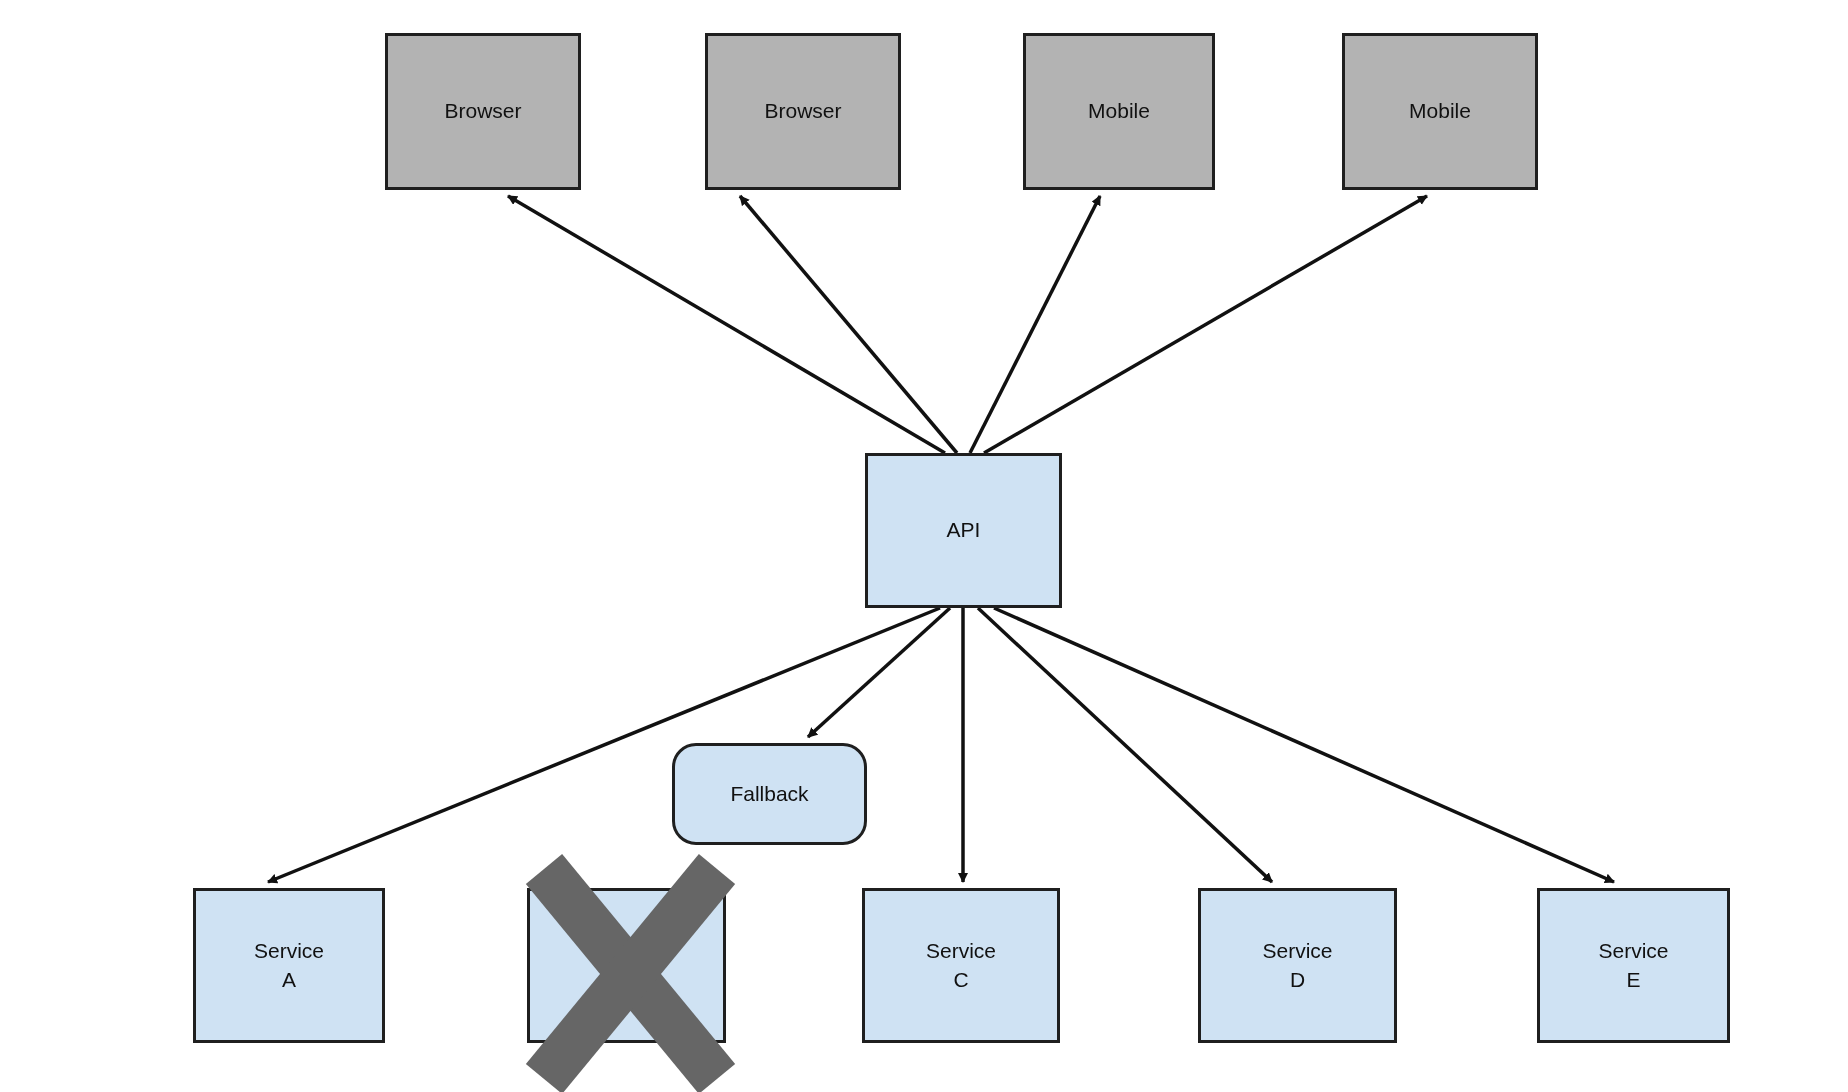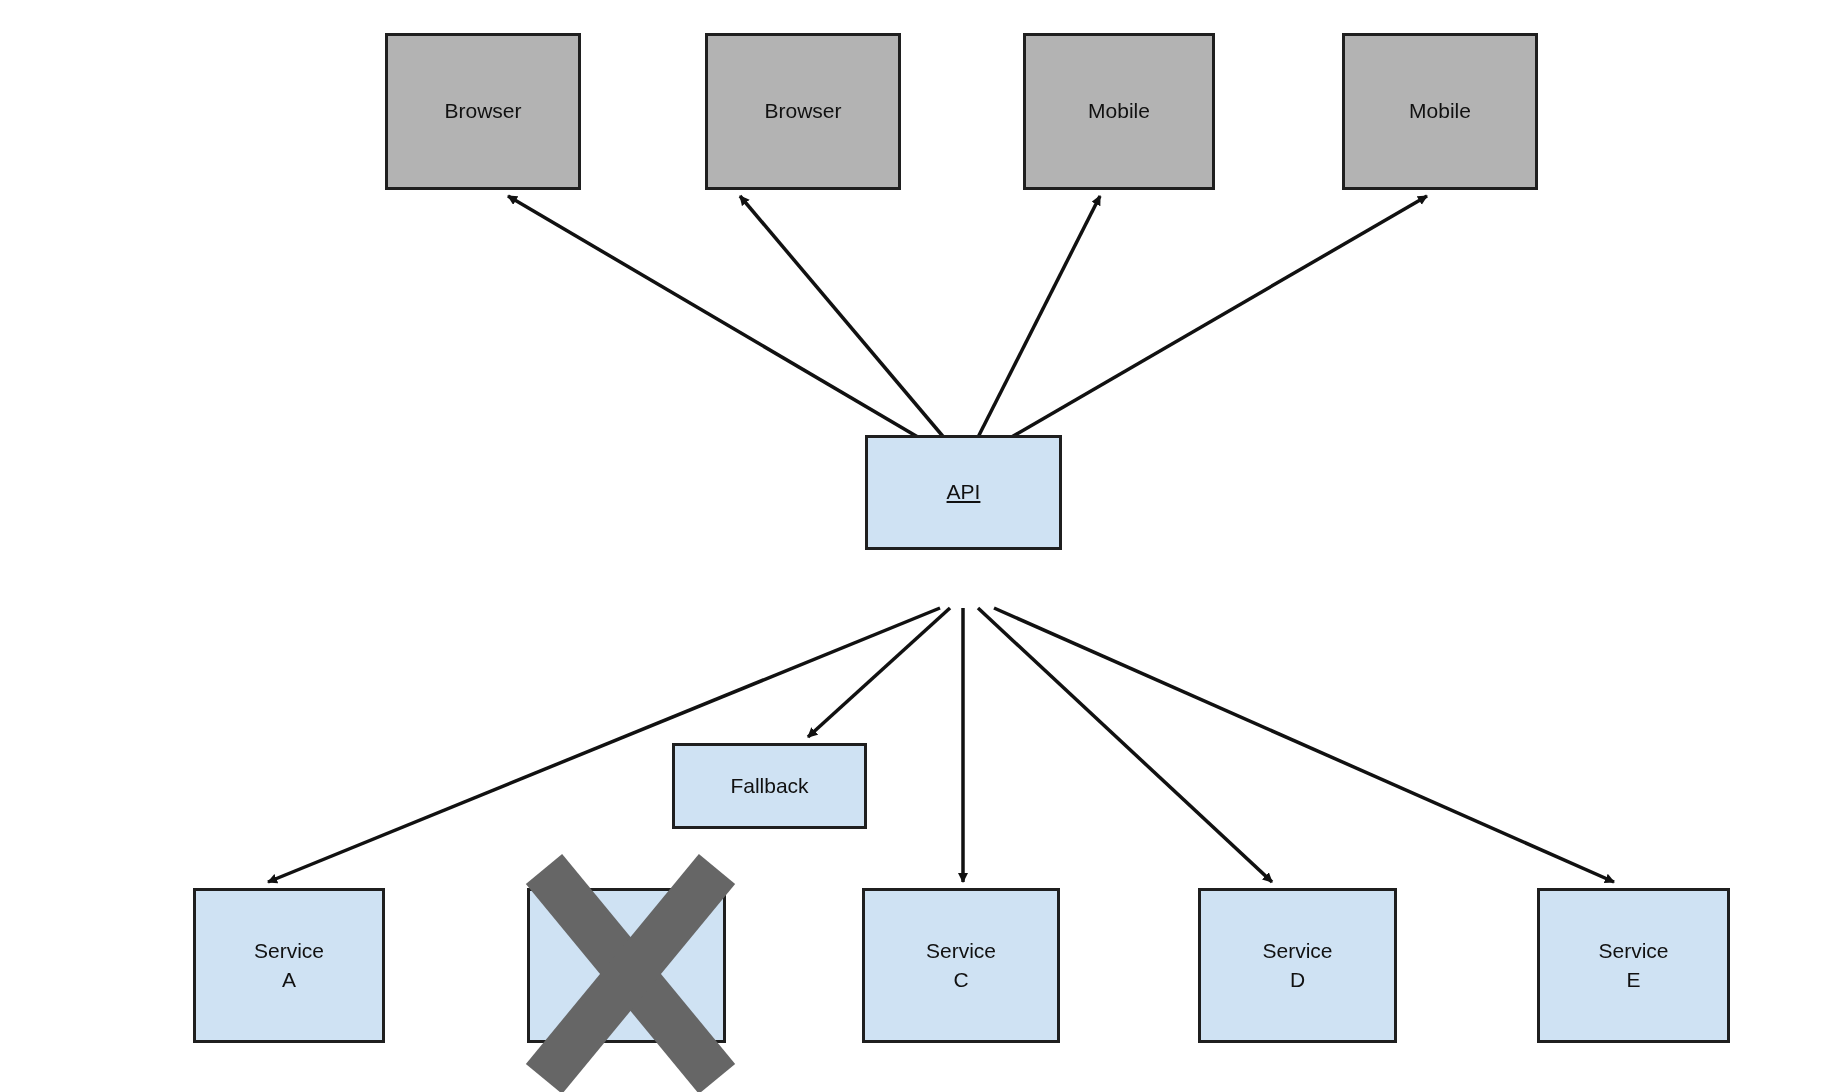--- a/index.html
+++ b/index.html
@@ -33,22 +33,22 @@
     text-align: center;
     z-index: 2;
   }
   .client  { background: var(--client-fill); }
   .service { background: var(--service-fill); }
 
   .node-browser1 { left: 385px;  top: 33px;  width: 196px; height: 157px; }
   .node-browser2 { left: 705px;  top: 33px;  width: 196px; height: 157px; }
   .node-mobile1  { left: 1023px; top: 33px;  width: 192px; height: 157px; }
   .node-mobile2  { left: 1342px; top: 33px;  width: 196px; height: 157px; }
-  .node-api      { left: 865px;  top: 435px; width: 197px; height: 115px; text-decoration: underline; }
-  .node-fallback { left: 672px;  top: 743px; width: 195px; height: 86px; }
+  .node-api      { left: 865px;  top: 453px; width: 197px; height: 155px; }
+  .node-fallback { left: 672px;  top: 743px; width: 195px; height: 102px; border-radius: 24px; }
   .node-service-a { left: 193px;  top: 888px; width: 192px; height: 155px; }
   .node-service-b { left: 527px;  top: 888px; width: 199px; height: 155px; }
   .node-service-c { left: 862px;  top: 888px; width: 198px; height: 155px; }
   .node-service-d { left: 1198px; top: 888px; width: 199px; height: 155px; }
   .node-service-e { left: 1537px; top: 888px; width: 193px; height: 155px; }
 
   .edges-layer {
     position: absolute;
     left: 0; top: 0;
     width: 1848px; height: 1092px;

